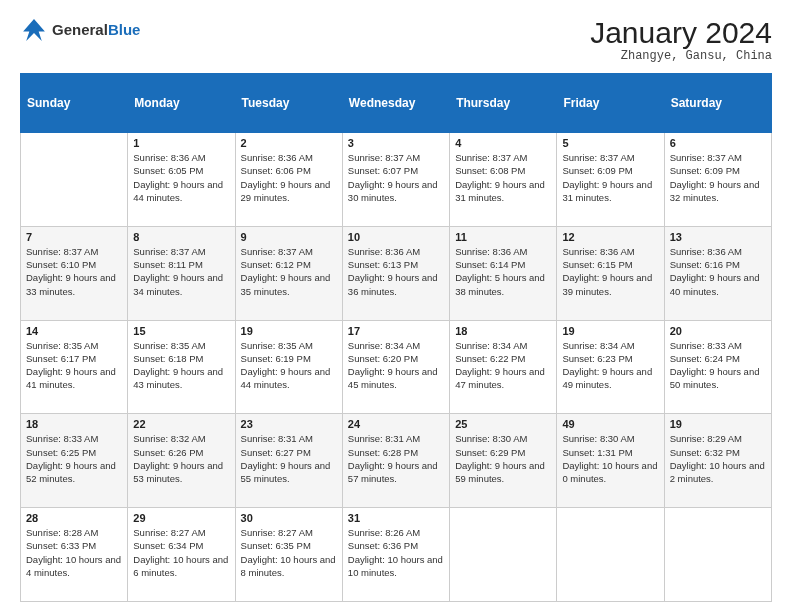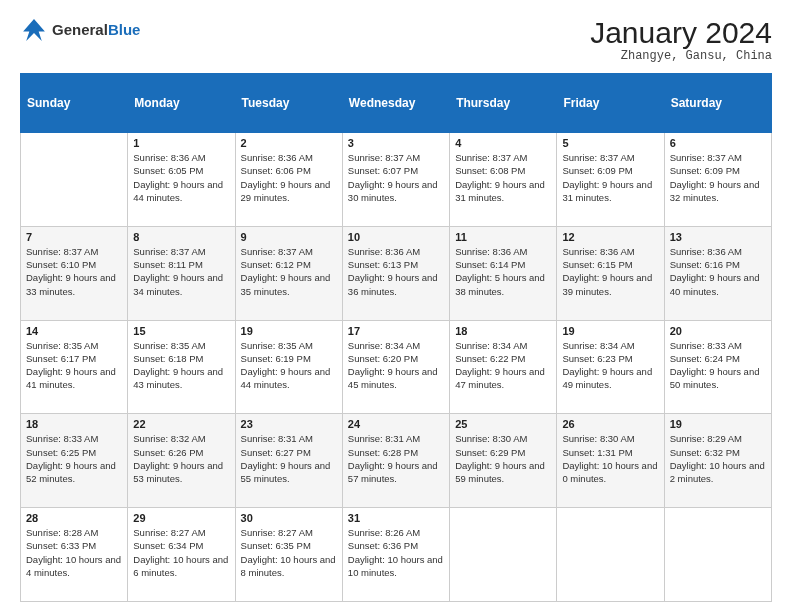--- a/index.html
+++ b/index.html
@@ -274,21 +274,21 @@
         <span class="day-info">Sunset: 6:28 PM</span><br>
         <span class="day-info">Daylight: 9 hours and 57 minutes.</span>
       </td>
           <td>
         <span class="day-number">25</span>
         <span class="day-info">Sunrise: 8:30 AM</span><br>
         <span class="day-info">Sunset: 6:29 PM</span><br>
         <span class="day-info">Daylight: 9 hours and 59 minutes.</span>
       </td>
           <td>
-        <span class="day-number">26</span>
+        <span class="day-number">49</span>
         <span class="day-info">Sunrise: 8:30 AM</span><br>
         <span class="day-info">Sunset: 1:31 PM</span><br>
         <span class="day-info">Daylight: 10 hours and 0 minutes.</span>
       </td>
           <td>
         <span class="day-number">19</span>
         <span class="day-info">Sunrise: 8:29 AM</span><br>
         <span class="day-info">Sunset: 6:32 PM</span><br>
         <span class="day-info">Daylight: 10 hours and 2 minutes.</span>
       </td>

